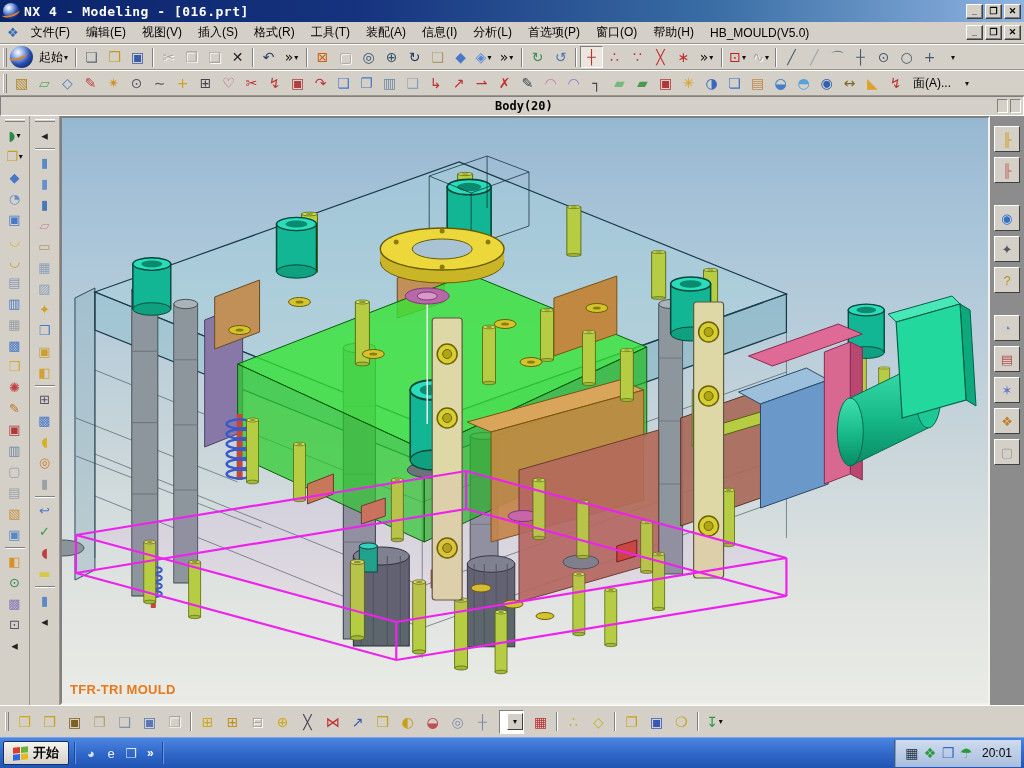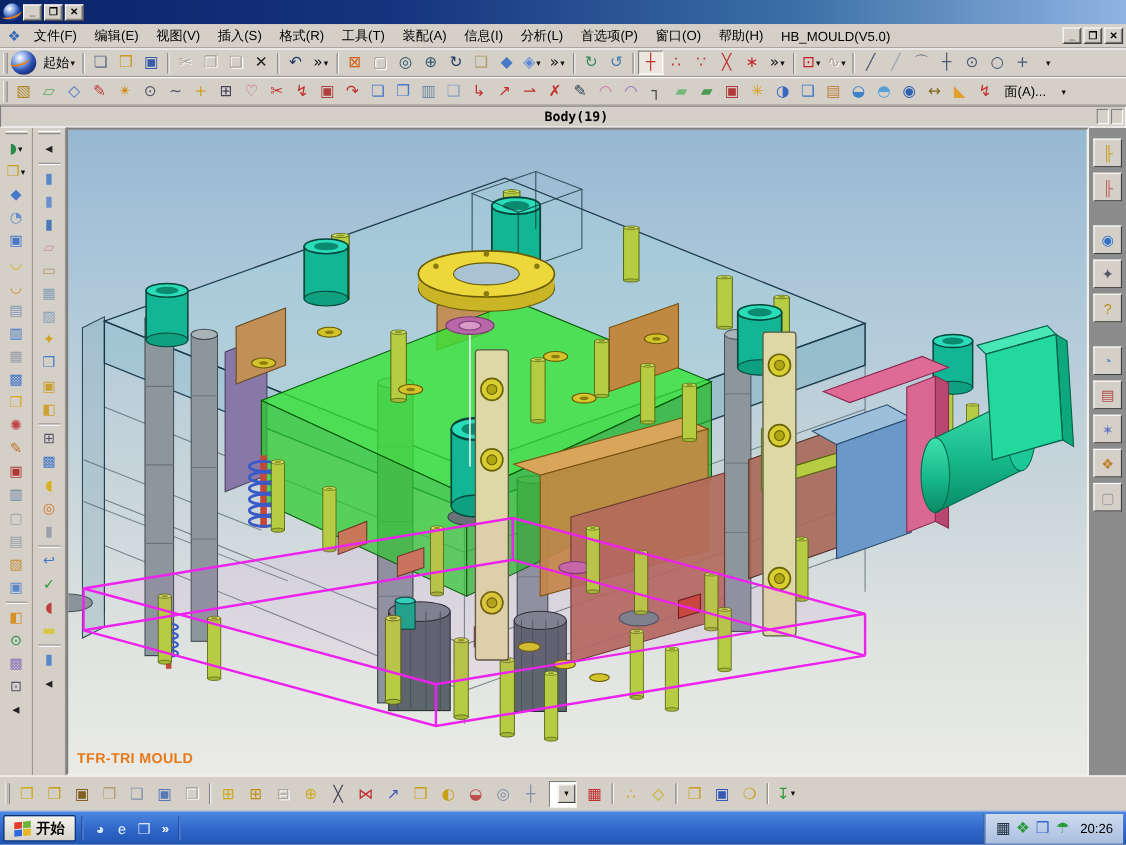--- a/index.html
+++ b/index.html
@@ -118,20 +118,21 @@
   .tray { margin-left:auto; height:27px; display:flex; align-items:center; gap:4px; padding:0 9px 0 7px;
     background:linear-gradient(180deg,#cfdbee,#a9bede); border-left:2px groove #7a9ad0; }
   .tray .tbi { width:18px; height:20px; }
   .tray-time { font-size:12px; color:#000; margin-left:3px; }
 </style>
 </head>
 <body>
 
 <div class="titlebar">
   <span class="nxorb"></span>
+  <span class="title-text">NX 4 - Modeling - [016.prt]</span>
   <span class="doc-controls">
 
   <span class="wbtn">
         <span class="glyph">_</span>
       </span>
       <span class="wbtn">
         <span class="glyph">❐</span>
       </span>
       <span class="wbtn">
         <span class="glyph">✕</span>
@@ -429,21 +430,21 @@
       <span class="tbi wide">
         <span class="lbl">面(A)...</span>
       </span>
       <span class="tbi dd">
         <span class="dda">▾</span>
       </span>
     </span>
 </div>
 
 <div class="promptbar">
-  <span class="prompt-text">Body(19)</span>
+  <span class="prompt-text">Body(20)</span>
   <span class="prompt-cells">
     <span class="prompt-cell"></span>
     <span class="prompt-cell"></span>
   </span>
 </div>
 
 <div class="main">
 
   <div class="tool-col">
     <span class="vgrip"></span>
@@ -1035,15 +1036,15 @@
         <span class="tbi">
           <span class="glyph" style="color: rgb(42, 154, 58);">❖</span>
         </span>
         <span class="tbi">
           <span class="glyph" style="color: rgb(56, 104, 200);">❒</span>
         </span>
         <span class="tbi">
           <span class="glyph" style="color: rgb(42, 154, 58);">☂</span>
         </span>
       </span>
-    <span class="tray-time">20:26</span>
+    <span class="tray-time">20:01</span>
   </span>
 </div>
 
 </body></html>

